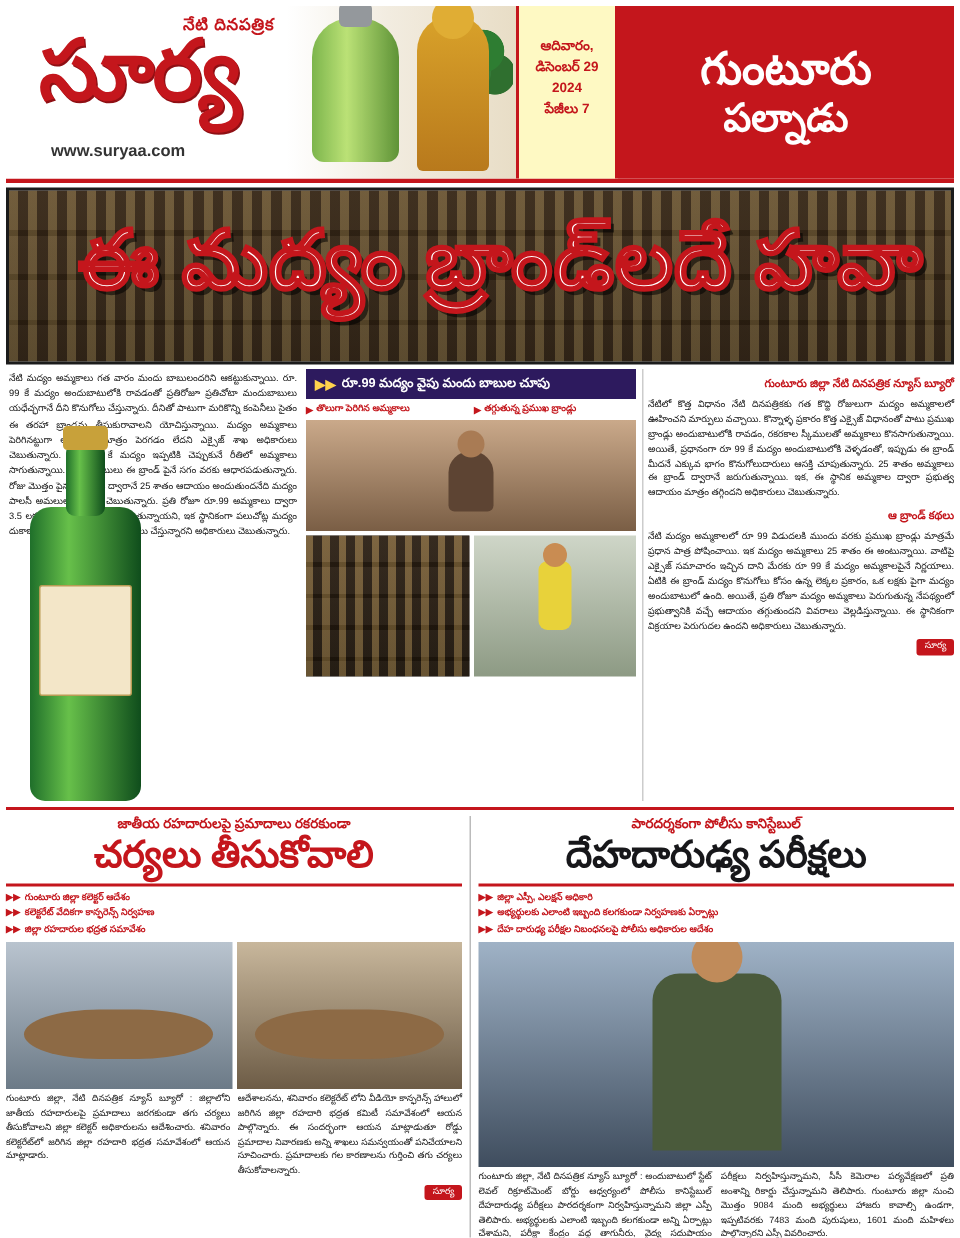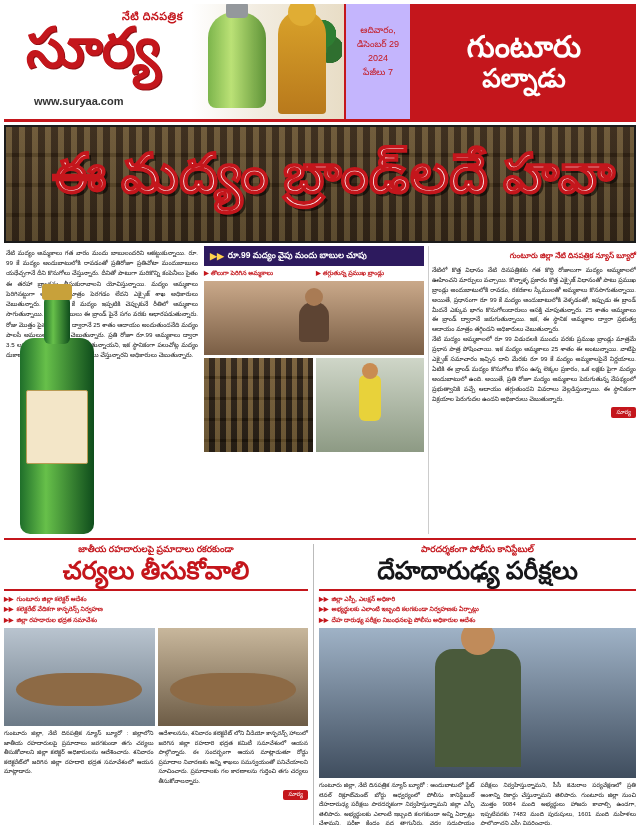--- a/index.html
+++ b/index.html
@@ -90,29 +90,29 @@
   }
   .tree{
     position:absolute;right:2px;top:2px;width:40px;height:70px;
     background: radial-gradient(circle at 50% 40%, #2e7d32 0 30%, transparent 31%),
                 radial-gradient(circle at 30% 60%, #357a38 0 26%, transparent 27%),
                 radial-gradient(circle at 70% 62%, #2f6f2f 0 26%, transparent 27%);
   }
 
   .mast-date {
     width: 68px;
-    background: #c4b5fd;
+    background: #fef9c3;
     border-left: 2px solid #c4161c;
     border-right: 2px solid #c4161c;
     text-align: center;
     padding-top: 20px;
     color: #c4161c;
     font-size: 9px;
     line-height: 1.55;
-    font-weight: normal;
+    font-weight: bold;
   }
   .mast-edition {
     flex: 1;
     background: #c4161c;
     color: #fff;
     display: flex;
     flex-direction: column;
     justify-content: center;
     align-items: center;
     gap: 4px;
@@ -405,20 +405,21 @@
         </div>
         <div class="photo p3">
           <div class="worker"></div>
         </div>
       </div>
     </div>
 
     <div class="col-right">
       <div class="kicker">గుంటూరు జిల్లా నేటి దినపత్రిక న్యూస్ బ్యూరో</div>
       <div>నేటిలో కొత్త విధానం నేటి దినపత్రికకు గత కొద్ది రోజులుగా మద్యం అమ్మకాలలో ఊహించని మార్పులు వచ్చాయి. కొన్నాళ్ళ ప్రకారం కొత్త ఎక్సైజ్ విధానంతో పాటు ప్రముఖ బ్రాండ్లు అందుబాటులోకి రావడం, రకరకాల స్కీములతో అమ్మకాలు కొనసాగుతున్నాయి. అయితే, ప్రధానంగా రూ 99 కే మద్యం అందుబాటులోకి వెళ్ళడంతో, ఇప్పుడు ఈ బ్రాండ్ మీదనే ఎక్కువ భాగం కొనుగోలుదారులు ఆసక్తి చూపుతున్నారు. 25 శాతం అమ్మకాలు ఈ బ్రాండ్ ద్వారానే జరుగుతున్నాయి. ఇక, ఈ స్థానిక అమ్మకాల ద్వారా ప్రభుత్వ ఆదాయం మాత్రం తగ్గిందని అధికారులు చెబుతున్నారు.</div>
+      <div class="kicker">ఆ బ్రాండ్ కథలు</div>
       <div>నేటి మద్యం అమ్మకాలలో రూ 99 విడుదలకి ముందు వరకు ప్రముఖ బ్రాండ్లు మాత్రమే ప్రధాన పాత్ర పోషించాయి. ఇక మద్యం అమ్మకాలు 25 శాతం ఈ అంటున్నాయి. వాటిపై ఎక్సైజ్ సమాచారం ఇచ్చిన దాని మేరకు రూ 99 కే మద్యం అమ్మకాలపైనే నిర్ణయాలు. ఏటికి ఈ బ్రాండ్ మద్యం కొనుగోలు కోసం ఉన్న లెక్కల ప్రకారం, ఒక లక్షకు పైగా మద్యం అందుబాటులో ఉంది. అయితే, ప్రతి రోజూ మద్యం అమ్మకాలు పెరుగుతున్న నేపథ్యంలో ప్రభుత్వానికి వచ్చే ఆదాయం తగ్గుతుందని వివరాలు వెల్లడిస్తున్నాయి. ఈ స్థానికంగా విక్రయాల పెరుగుదల ఉందని అధికారులు చెబుతున్నారు.</div>
       <div class="byline-badge">సూర్య</div>
     </div>
   </div>
 
   <div class="dual">
 
     <div class="dual-col left">
       <div class="sec-kicker">జాతీయ రహదారులపై ప్రమాదాలు రకరకుండా</div>
       <div class="sec-head red">చర్యలు తీసుకోవాలి</div>

